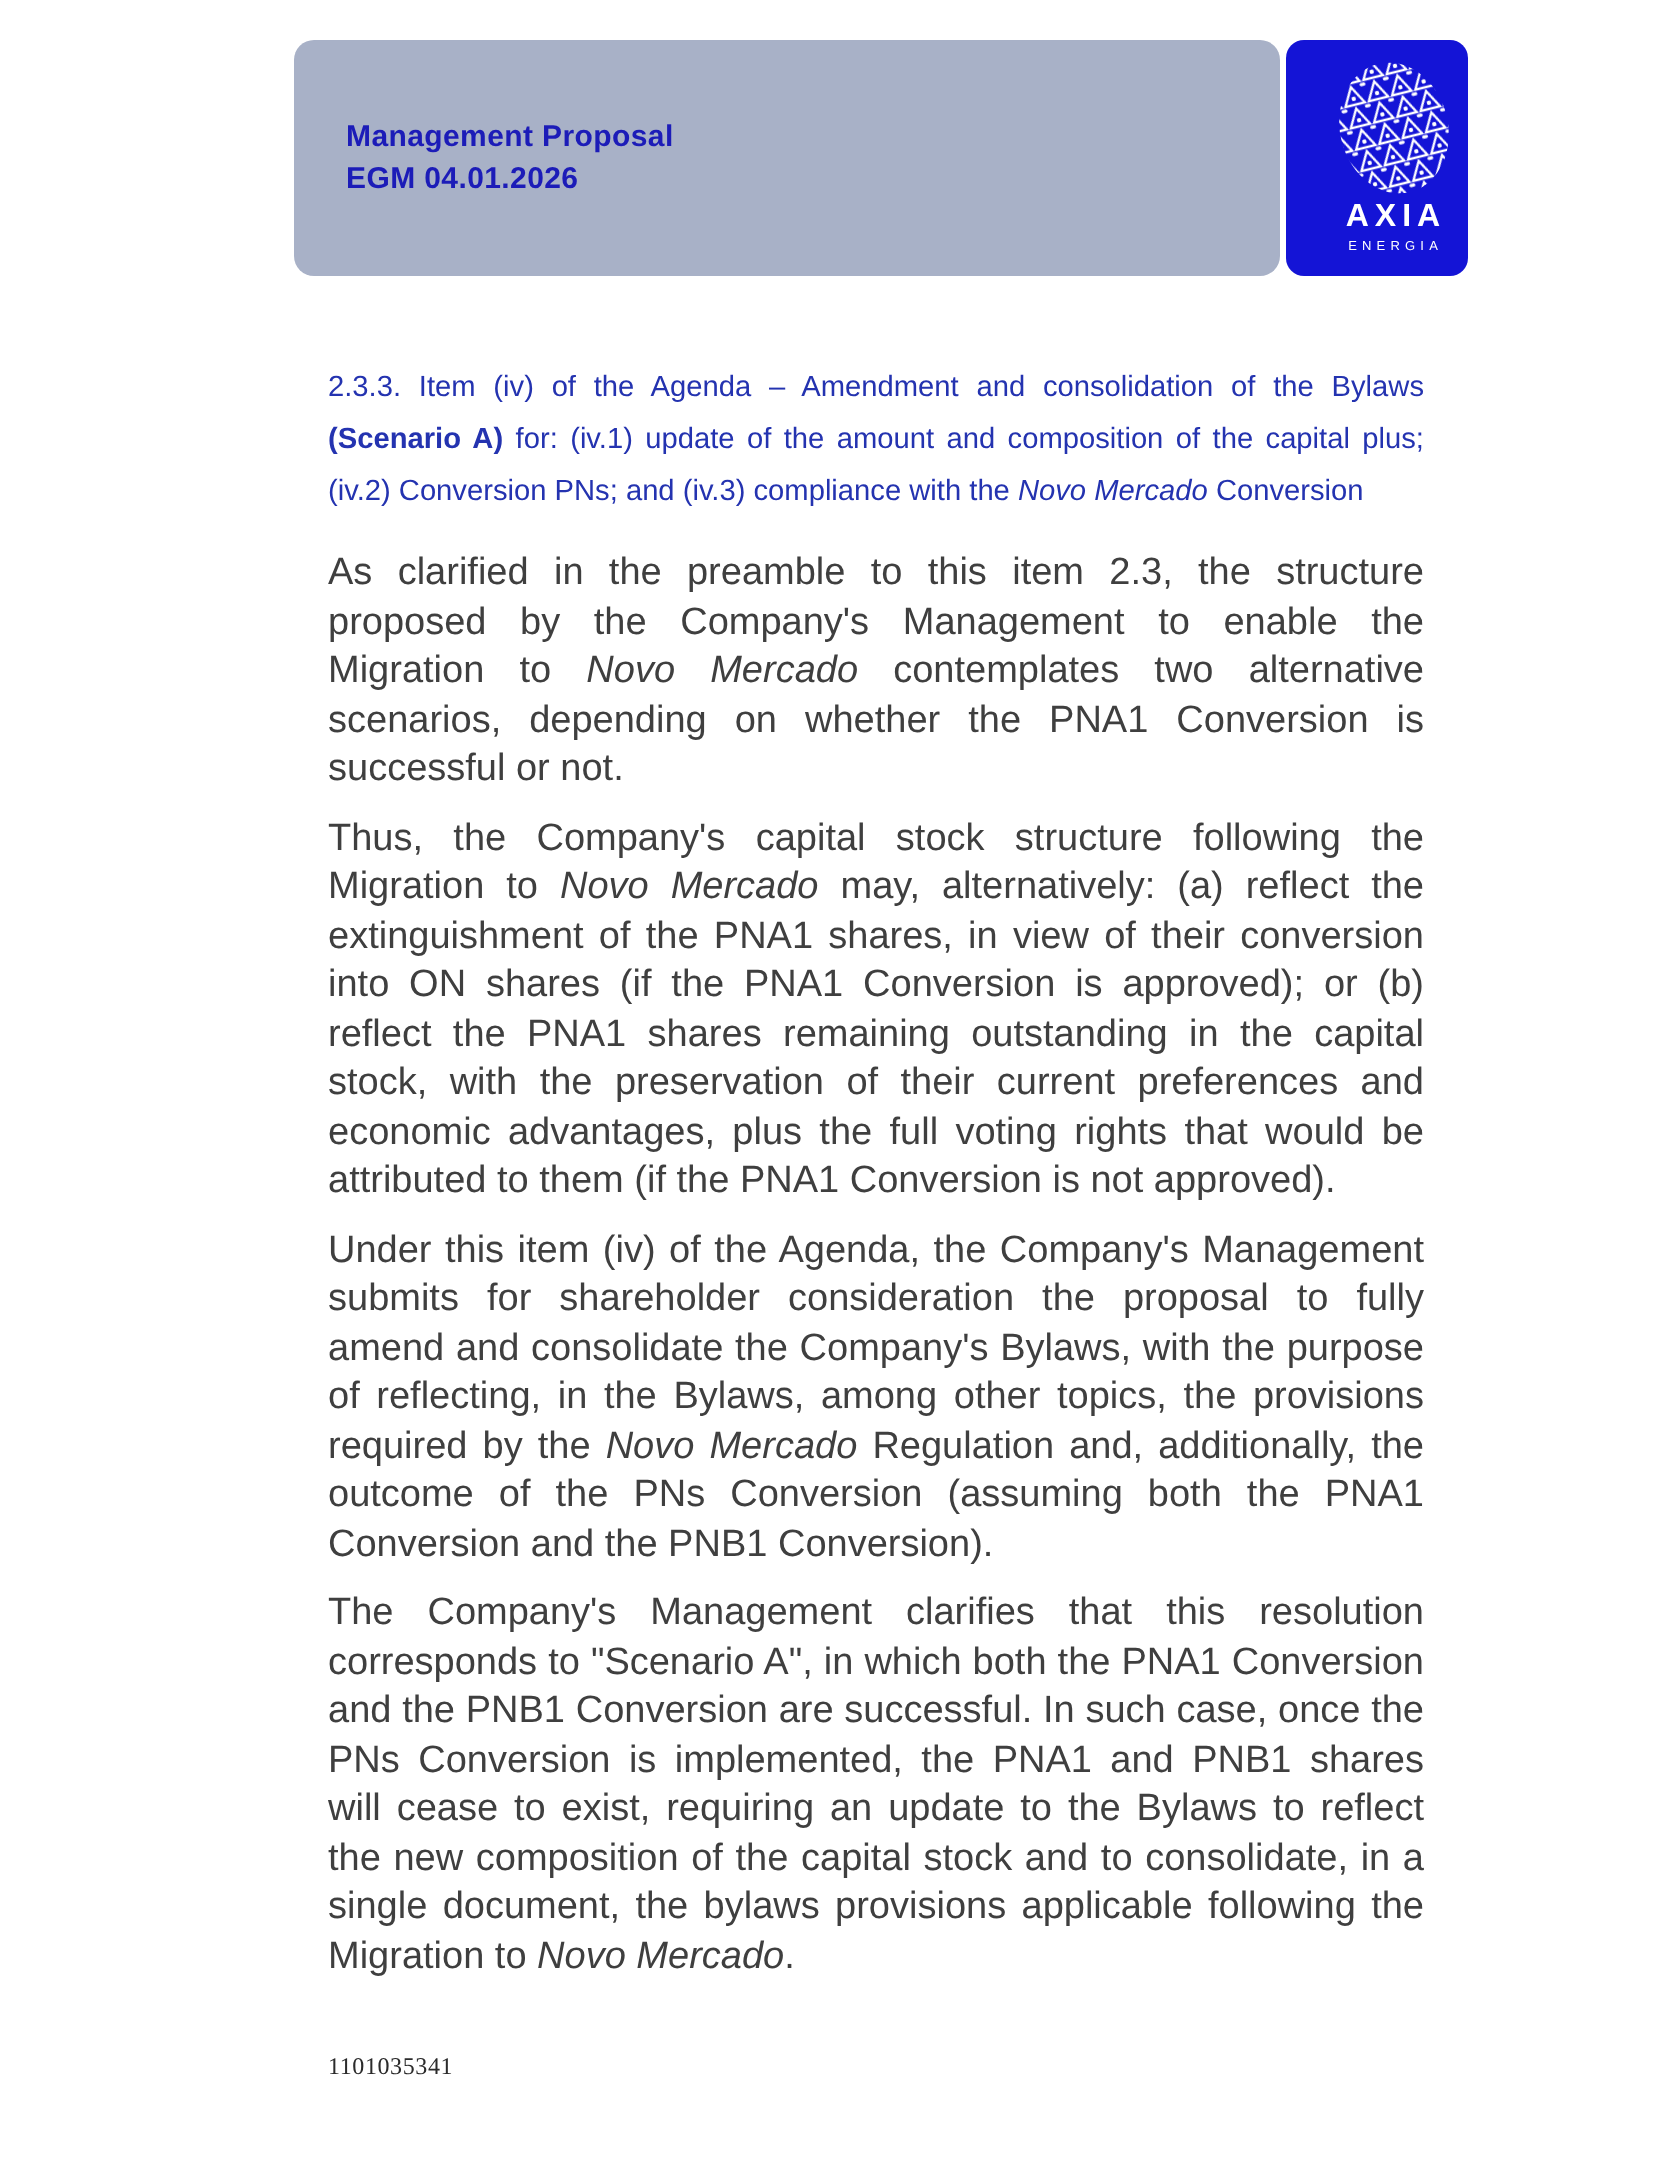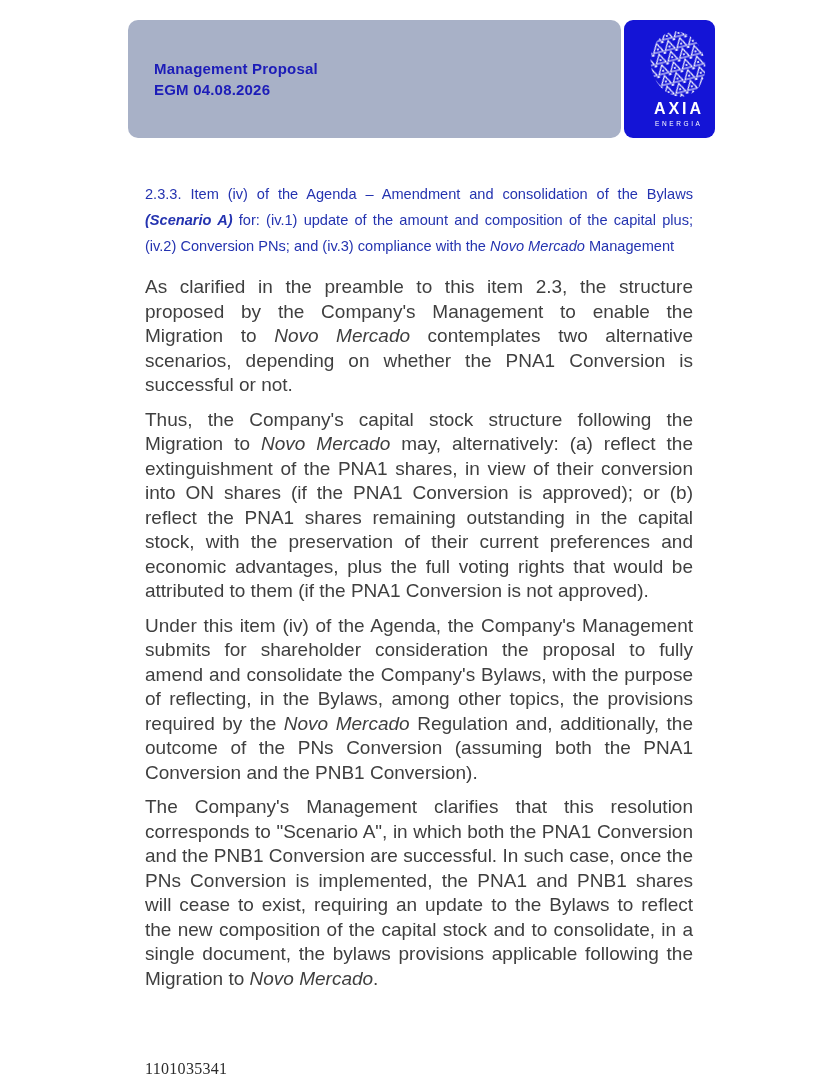--- a/index.html
+++ b/index.html
@@ -11,21 +11,21 @@
     --brand_text:#ffffff;
     --footer_text:#2b2b2b;
   }
   *{box-sizing:border-box;}
   html,body{margin:0;padding:0;}
   body{
     width:838px;height:1084px;background:#ffffff;
     font-family:"Liberation Sans", sans-serif;
     position:relative;overflow:hidden;
   }
-  .page{position:absolute;inset:0;}
+  .page{position:absolute;inset:0;margin-left:19px;}
 
   
   .banner{
     position:absolute;left:128px;top:20px;width:493px;height:118px;
     background:var(--banner_bg);border-radius:10px;
   }
   .banner-text{
     position:absolute;left:26px;top:38px;
     color:var(--header_text);font-weight:bold;font-size:15px;line-height:21px;
     letter-spacing:0.2px;
@@ -55,55 +55,55 @@
     margin:0 0 16px 0;
     color:var(--heading_text);
     font-size:14.6px;line-height:26px;text-align:justify;
   }
   .body-p{
     margin:0 0 10px 0;
     color:var(--body_text);
     font-size:19px;line-height:24.5px;text-align:justify;
   }
   .footer-num{
-    position:absolute;left:145px;top:1060px;
+    position:absolute;left:145px;top:1026px;
     font-family:"Liberation Serif", serif;
-    font-size:16px;color:var(--footer_text);letter-spacing:0.3px;
+    font-size:12px;color:var(--footer_text);letter-spacing:0.3px;
   }
 </style>
 </head>
 <body>
 
 <div class="page">
 
   <div class="banner">
     <div class="banner-text">
       <div>Management Proposal</div>
-      <div>EGM 04.08.2026</div>
+      <div>EGM 04.01.2026</div>
     </div>
   </div>
 
   <div class="logo-box">
     <svg class="logo-sphere" width="68" height="74" viewBox="0 0 68 74" aria-hidden="true">
       <defs>
         <pattern id="tripat" x="0" y="0" width="12" height="11" patternUnits="userSpaceOnUse">
           <path d="M1,10 L6,1 L11,10 Z" fill="none" stroke="#ffffff" stroke-width="1.2"></path>
           <circle cx="6" cy="7" r="1.1" fill="#ffffff"></circle>
           <circle cx="0.6" cy="1" r="0.9" fill="#ffffff"></circle>
           <circle cx="11.4" cy="1" r="0.9" fill="#ffffff"></circle>
         </pattern>
       </defs>
       <ellipse cx="34" cy="37" rx="27" ry="33" fill="url(#tripat)" transform="rotate(-14 34 37)"></ellipse>
     </svg>
     <div class="brand">AXIA</div>
     <div class="brand-sub">ENERGIA</div>
   </div>
 
   <div class="content">
-    <p class="heading"><span>2.3.3. Item (iv) of the Agenda – Amendment and consolidation of the Bylaws </span><span style="font-weight: bold; font-style: italic;">(Scenario A)</span><span> for: (iv.1) update of the amount and composition of the capital plus; (iv.2) Conversion PNs; and (iv.3) compliance with the </span><span style="font-style: italic;">Novo Mercado</span><span> Management</span></p>
+    <p class="heading"><span>2.3.3. Item (iv) of the Agenda – Amendment and consolidation of the Bylaws </span><span style="font-weight: bold;">(Scenario A)</span><span> for: (iv.1) update of the amount and composition of the capital plus; (iv.2) Conversion PNs; and (iv.3) compliance with the </span><span style="font-style: italic;">Novo Mercado</span><span> Conversion</span></p>
     <p class="body-p"><span>As clarified in the preamble to this item 2.3, the structure proposed by the Company's Management to enable the Migration to </span><span style="font-style: italic;">Novo Mercado</span><span> contemplates two alternative scenarios, depending on whether the PNA1 Conversion is successful or not.</span></p>
     <p class="body-p"><span>Thus, the Company's capital stock structure following the Migration to </span><span style="font-style: italic;">Novo Mercado</span><span> may, alternatively: (a) reflect the extinguishment of the PNA1 shares, in view of their conversion into ON shares (if the PNA1 Conversion is approved); or (b) reflect the PNA1 shares remaining outstanding in the capital stock, with the preservation of their current preferences and economic advantages, plus the full voting rights that would be attributed to them (if the PNA1 Conversion is not approved).</span></p>
     <p class="body-p"><span>Under this item (iv) of the Agenda, the Company's Management submits for shareholder consideration the proposal to fully amend and consolidate the Company's Bylaws, with the purpose of reflecting, in the Bylaws, among other topics, the provisions required by the </span><span style="font-style: italic;">Novo Mercado</span><span> Regulation and, additionally, the outcome of the PNs Conversion (assuming both the PNA1 Conversion and the PNB1 Conversion).</span></p>
     <p class="body-p"><span>The Company's Management clarifies that this resolution corresponds to "Scenario A", in which both the PNA1 Conversion and the PNB1 Conversion are successful. In such case, once the PNs Conversion is implemented, the PNA1 and PNB1 shares will cease to exist, requiring an update to the Bylaws to reflect the new composition of the capital stock and to consolidate, in a single document, the bylaws provisions applicable following the Migration to </span><span style="font-style: italic;">Novo Mercado</span><span>.</span></p>
   </div>
 
   <div class="footer-num">1101035341</div>
 
 </div>
 

